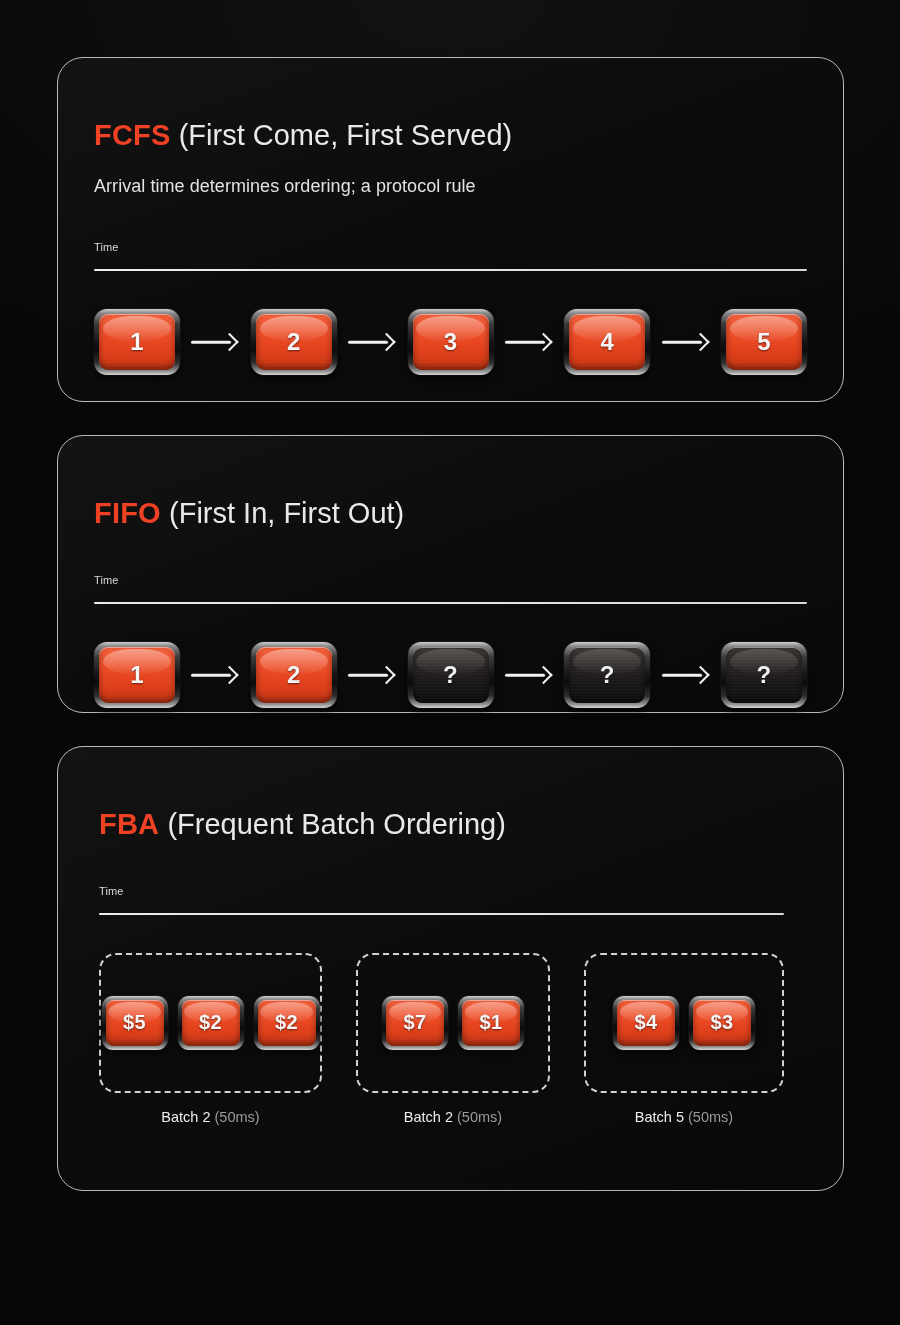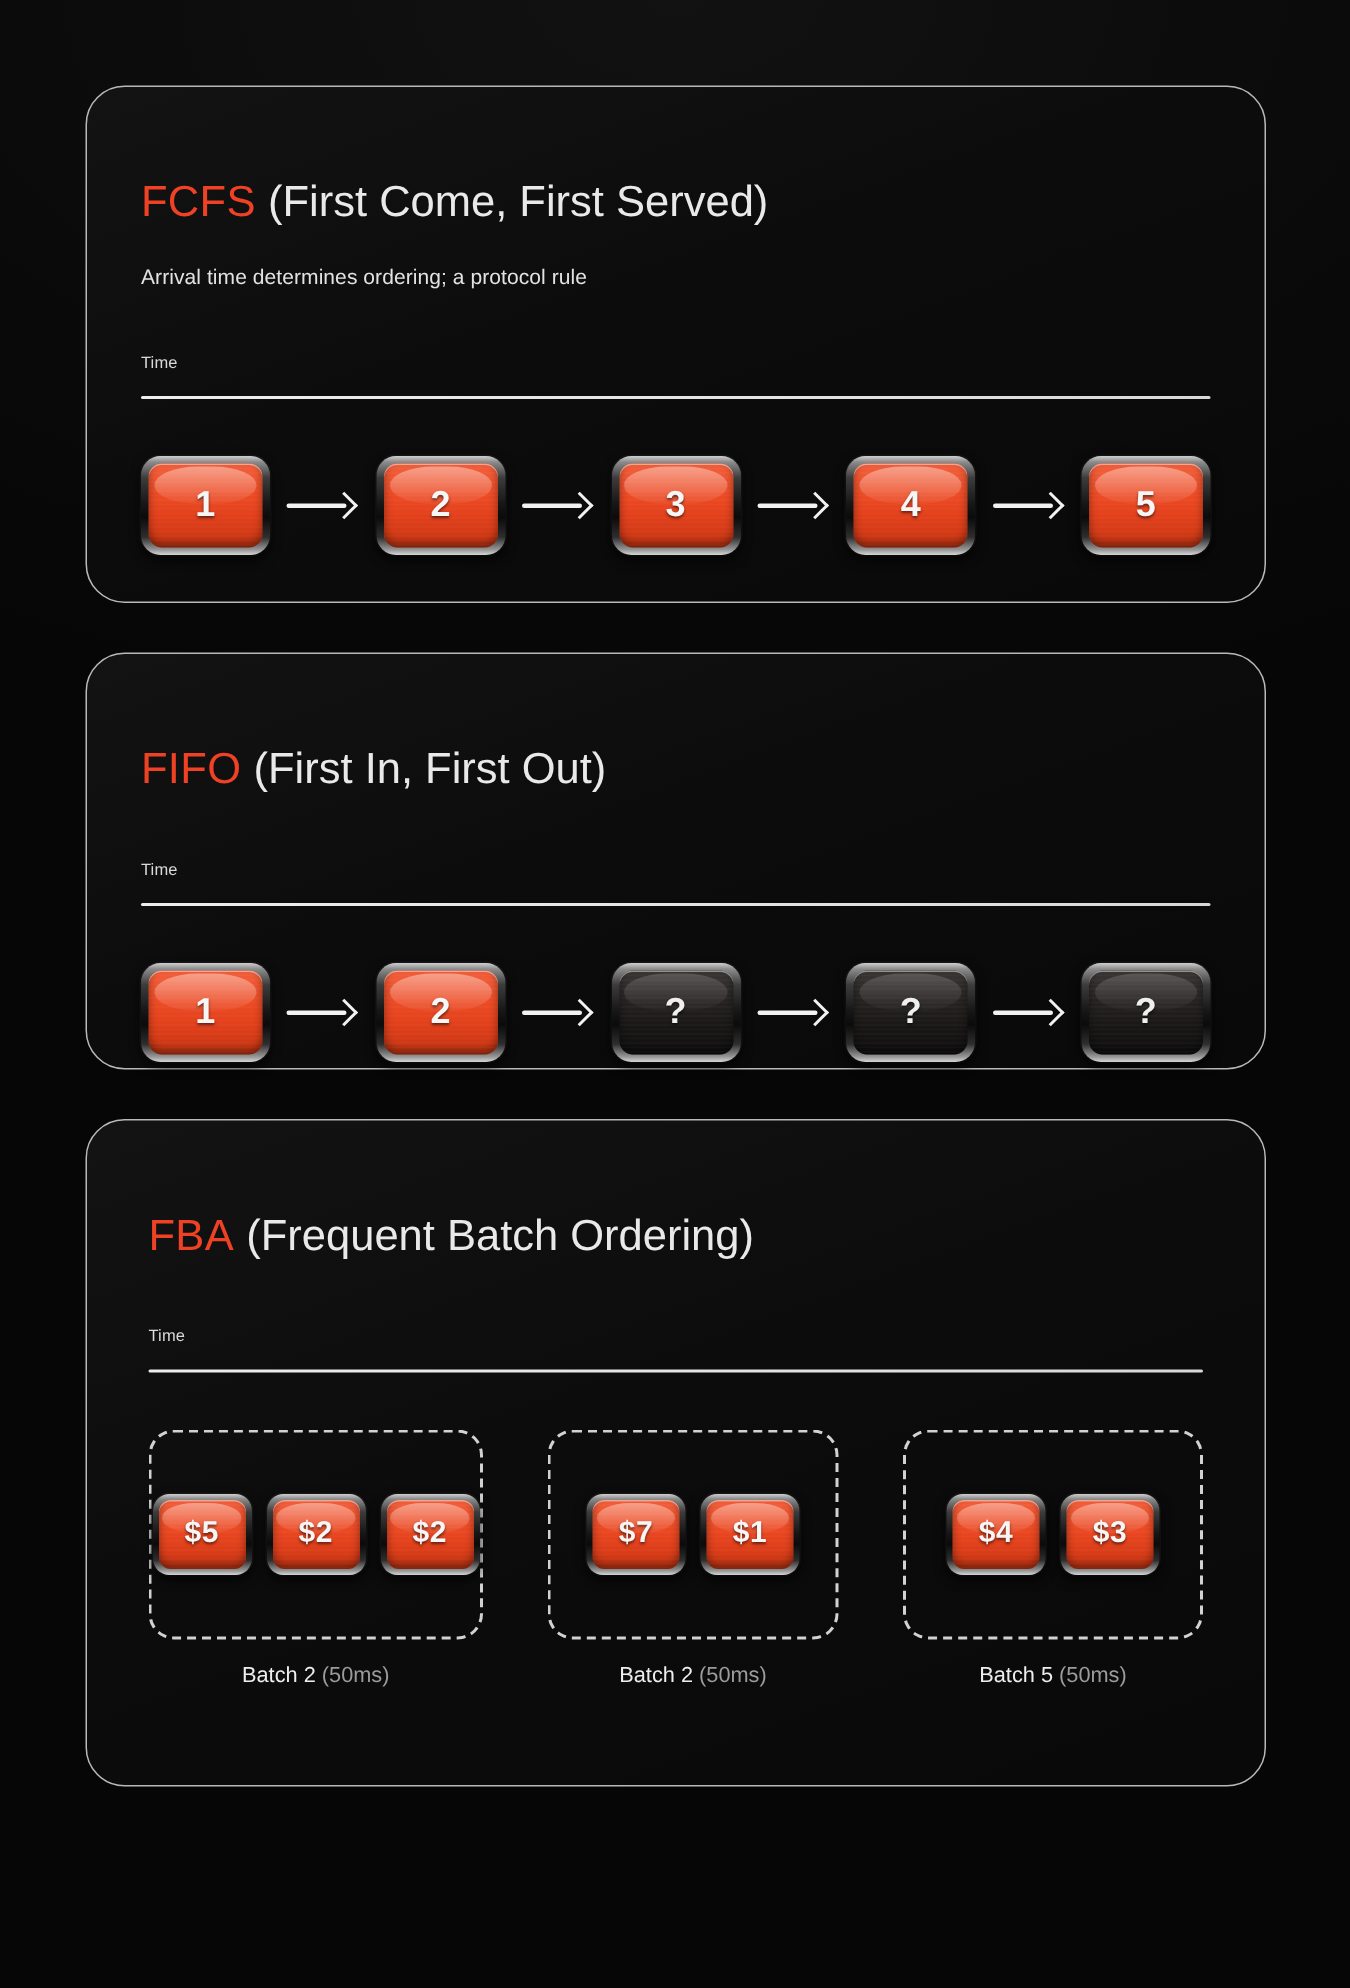--- a/index.html
+++ b/index.html
@@ -38,43 +38,43 @@
     position: relative;
     box-sizing: border-box;
     border: 1px solid #b9b9b9;
     border-radius: 26px;
     background:
       linear-gradient(160deg, #131313 0%, #0c0c0c 45%, #090909 100%);
     padding: 38px 36px 36px 36px;
   }
   .card.fcfs { height: 345px; }
   .card.fifo { height: 278px; }
-  .card.fba  { height: 445px; padding-left: 41px; padding-right: 41px;}
+  .card.fba  { height: 445px; padding-left: 41px; padding-right: 59px;}
 
   
   .title {
     font-size: 29px;
     line-height: 1.1;
     color: #e9e9ea;
     letter-spacing: .1px;
     white-space: nowrap;
   }
   .title .abbr {
     color: #ef4123;
-    font-weight: 400;
+    font-weight: 700;
     letter-spacing: .2px;
   }
   .title .full {
     font-weight: 400;
     letter-spacing: 0px;
   }
 
   .subtitle {
     margin-top: 19px;
-    font-size: 14px;
+    font-size: 18px;
     color: #e2e2e3;
     letter-spacing: .05px;
     white-space: nowrap;
   }
 
   
   .time-block { margin-top: 44px; }
   .time-label {
     font-size: 11px;
     color: #d9d9da;

